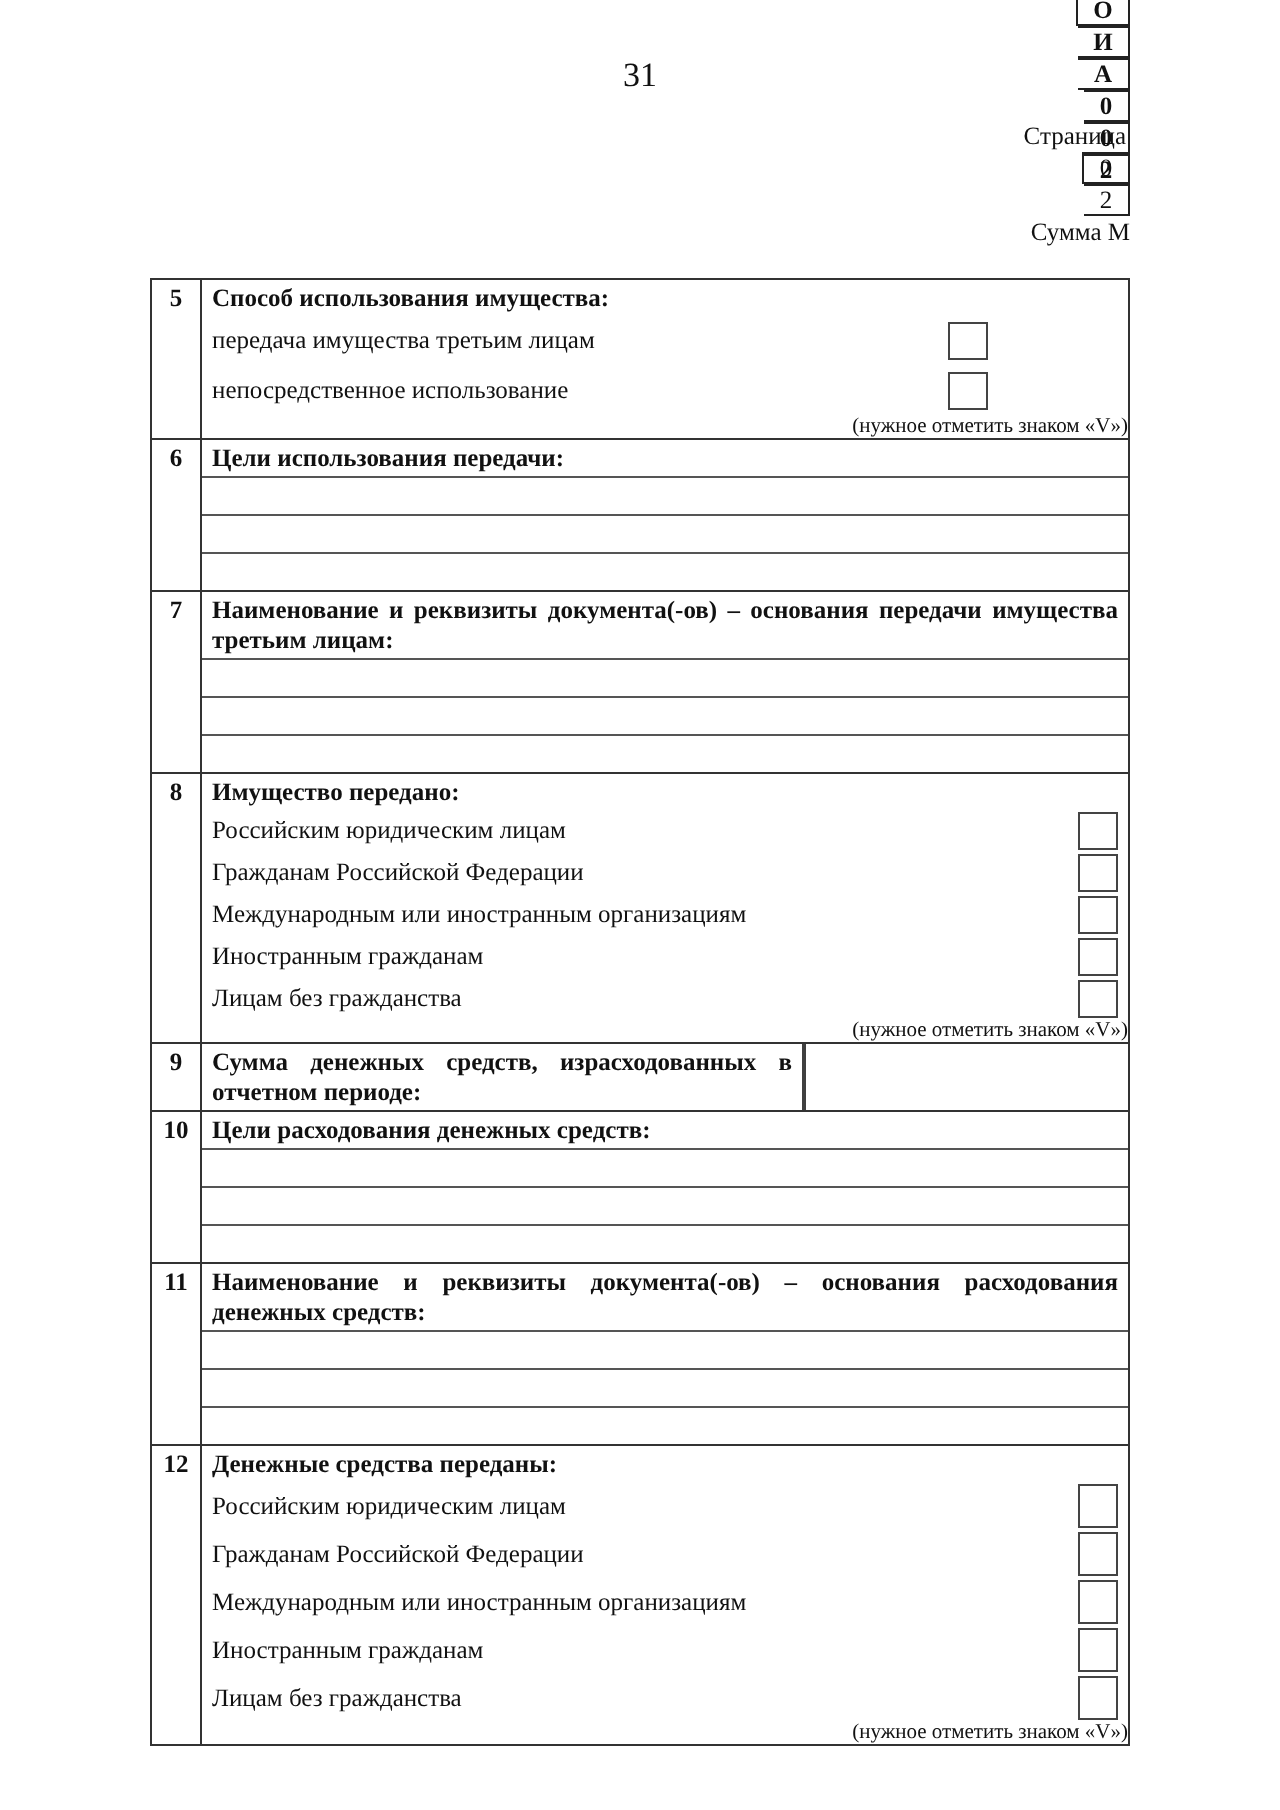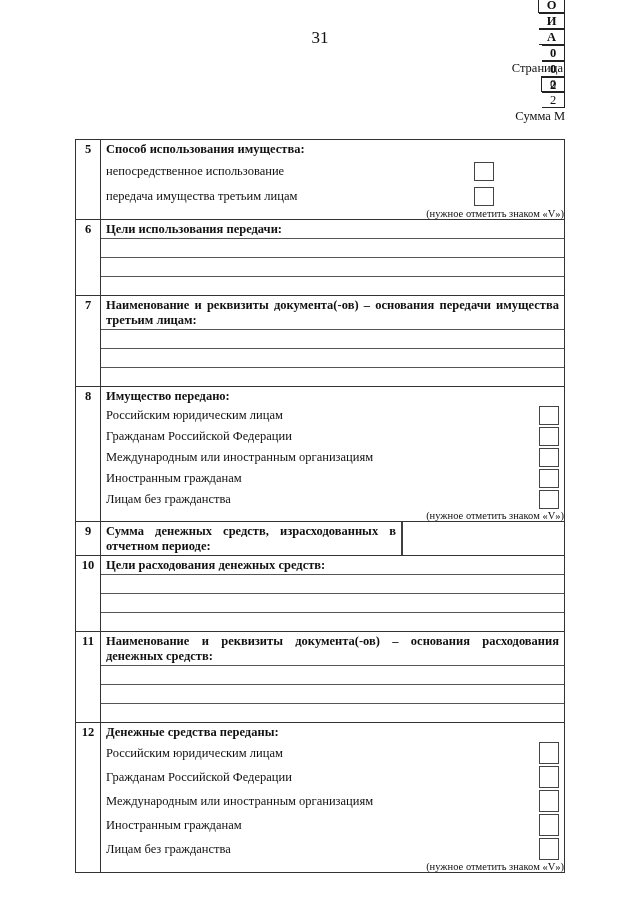--- a/index.html
+++ b/index.html
@@ -53,26 +53,26 @@
   </div>
   <div class="sheet">Сумма М</div>
 </div>
 
 <div class="form">
 
   <div class="sec">
     <div class="num">5</div>
     <div class="body">
       <div class="title">Способ использования имущества:</div>
+      <div class="opt" style="padding-right:70px;height:24px">
+        <span>передача имущества третьим лицам</span>
+        <span class="box"></span>
+      </div>
       <div class="opt" style="padding-right:70px;height:26px">
         <span>непосредственное использование</span>
-        <span class="box"></span>
-      </div>
-      <div class="opt" style="padding-right:70px;height:24px">
-        <span>передача имущества третьим лицам</span>
         <span class="box"></span>
       </div>
       <div class="note">(нужное отметить знаком «V»)</div>
     </div>
   </div>
 
   <div class="sec">
     <div class="num">6</div>
     <div class="body">
       <div class="title">Цели использования передачи:</div>

